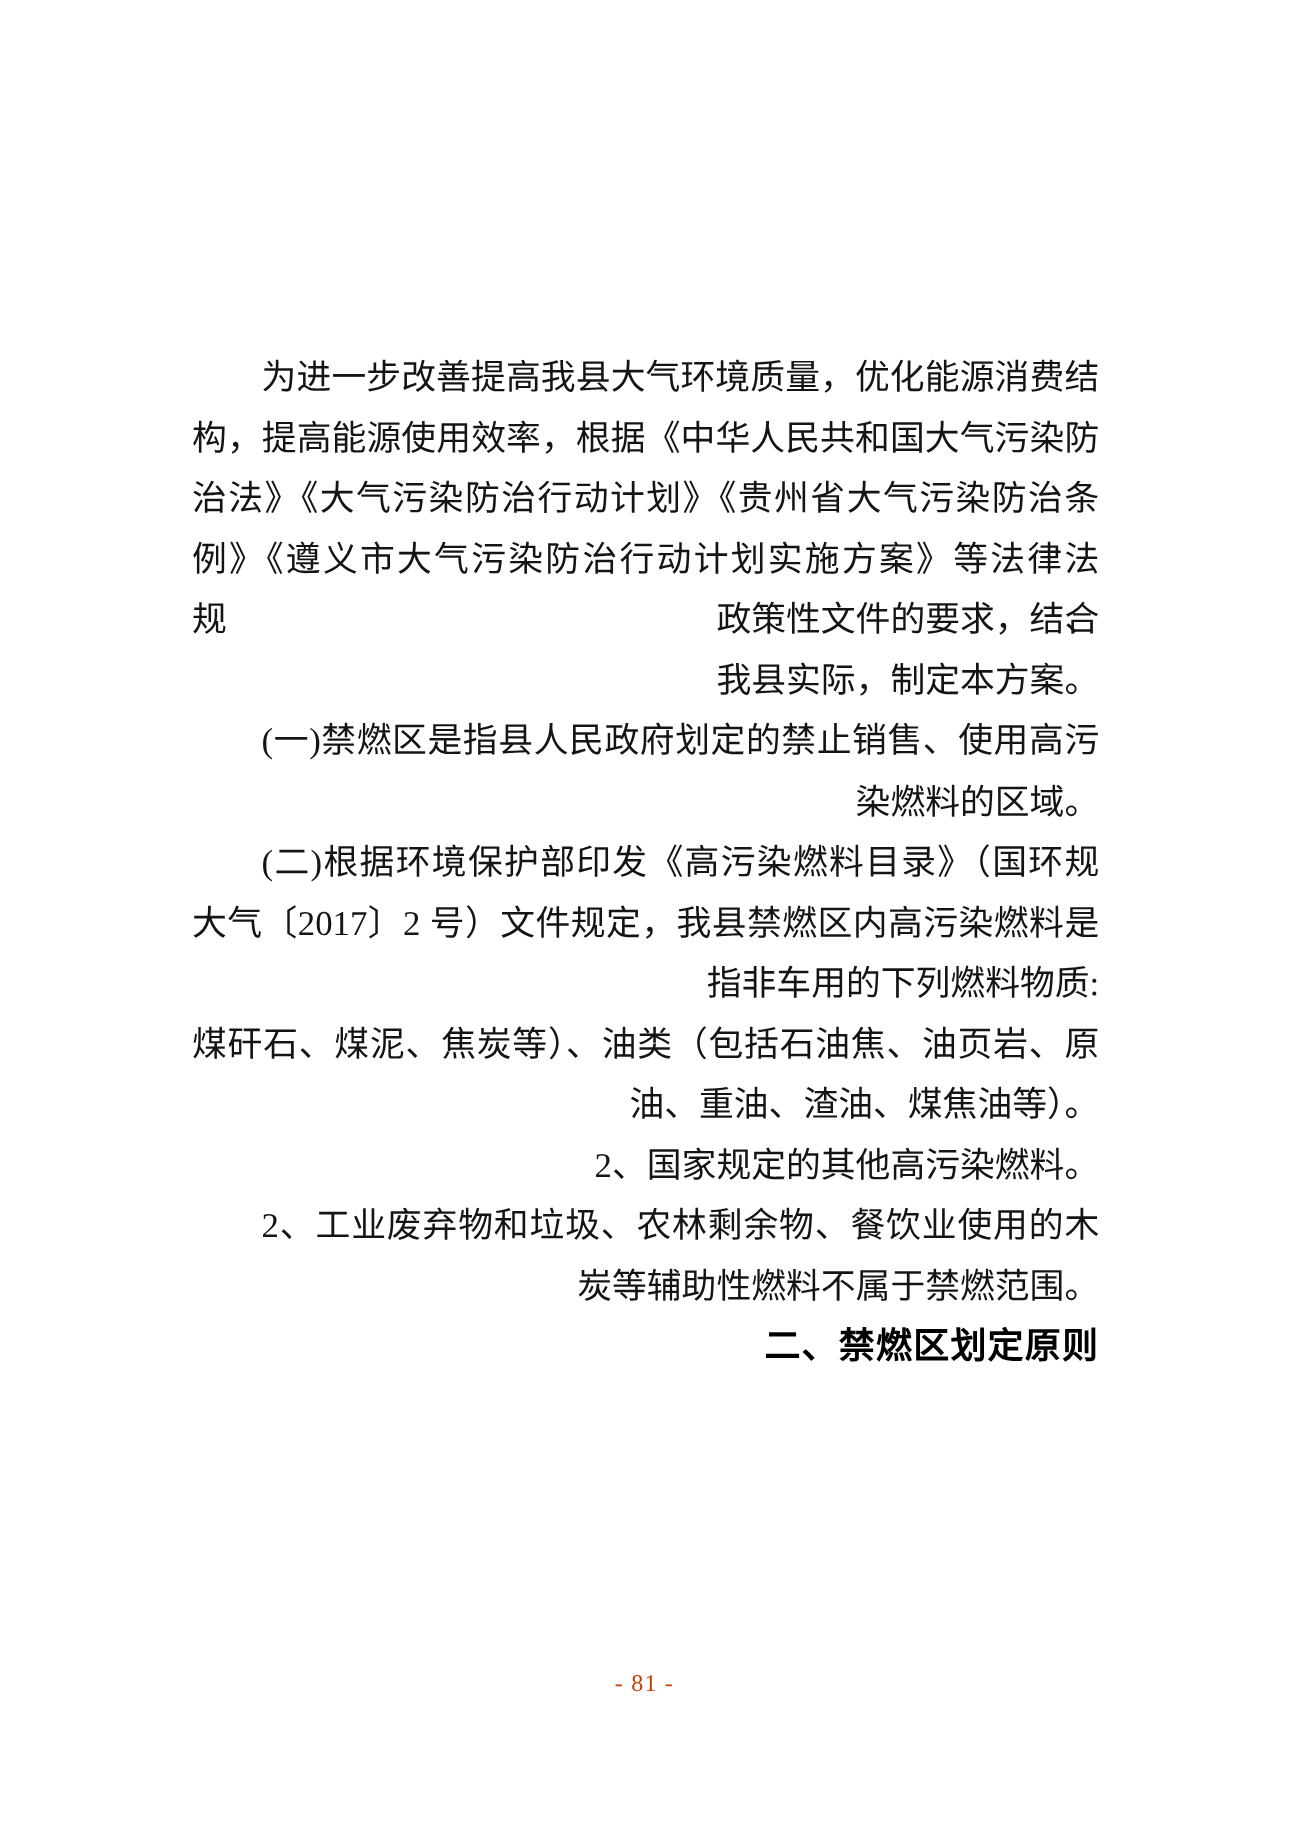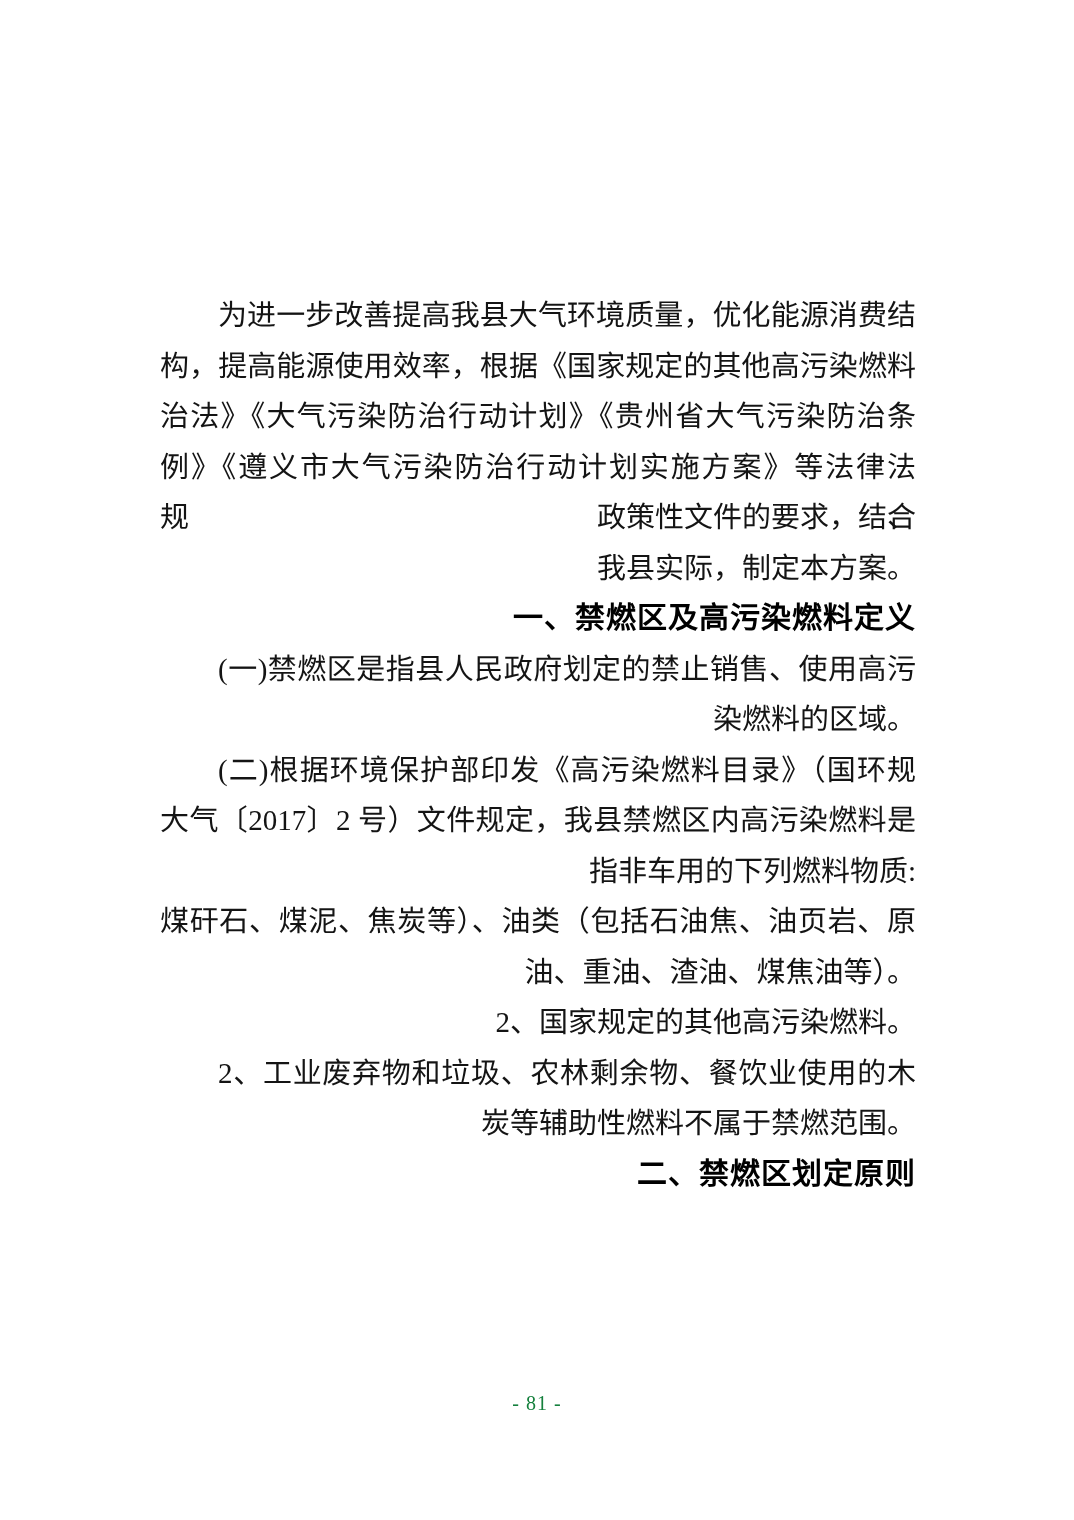--- a/index.html
+++ b/index.html
@@ -53,37 +53,36 @@
   .page-footer {
     position: absolute;
     left: 0;
     top: 1392px;
     width: 100%;
     text-align: center;
   }
   .page-number {
     font-family: "Liberation Serif", serif;
     font-size: 20px;
-    color: #15803d;
+    color: #c2410c;
     letter-spacing: 1px;
   }
 </style>
 </head>
 <body>
 
 <div class="page">
 
   <div class="text-block">
     <div class="line indent fill">为进一步改善提高我县大气环境质量，优化能源消费结</div>
-    <div class="line fill">构，提高能源使用效率，根据《国家规定的其他高污染燃料</div>
+    <div class="line fill">构，提高能源使用效率，根据《中华人民共和国大气污染防</div>
     <div class="line fill">治法》《大气污染防治行动计划》《贵州省大气污染防治条</div>
     <div class="line fill">例》《遵义市大气污染防治行动计划实施方案》等法律法规、</div>
     <div class="line">政策性文件的要求，结合</div>
     <div class="line indent">我县实际，制定本方案。</div>
-    <div class="line indent heading">一、禁燃区及高污染燃料定义</div>
     <div class="line indent fill">(一)禁燃区是指县人民政府划定的禁止销售、使用高污</div>
     <div class="line">染燃料的区域。</div>
     <div class="line indent fill">(二)根据环境保护部印发《高污染燃料目录》（国环规</div>
     <div class="line fill">大气〔2017〕2 号）文件规定，我县禁燃区内高污染燃料是</div>
     <div class="line">指非车用的下列燃料物质:</div>
     <div class="line fill">煤矸石、煤泥、焦炭等）、油类（包括石油焦、油页岩、原</div>
     <div class="line">油、重油、渣油、煤焦油等）。</div>
     <div class="line indent">2、国家规定的其他高污染燃料。</div>
     <div class="line indent fill">2、工业废弃物和垃圾、农林剩余物、餐饮业使用的木</div>
     <div class="line">炭等辅助性燃料不属于禁燃范围。</div>

